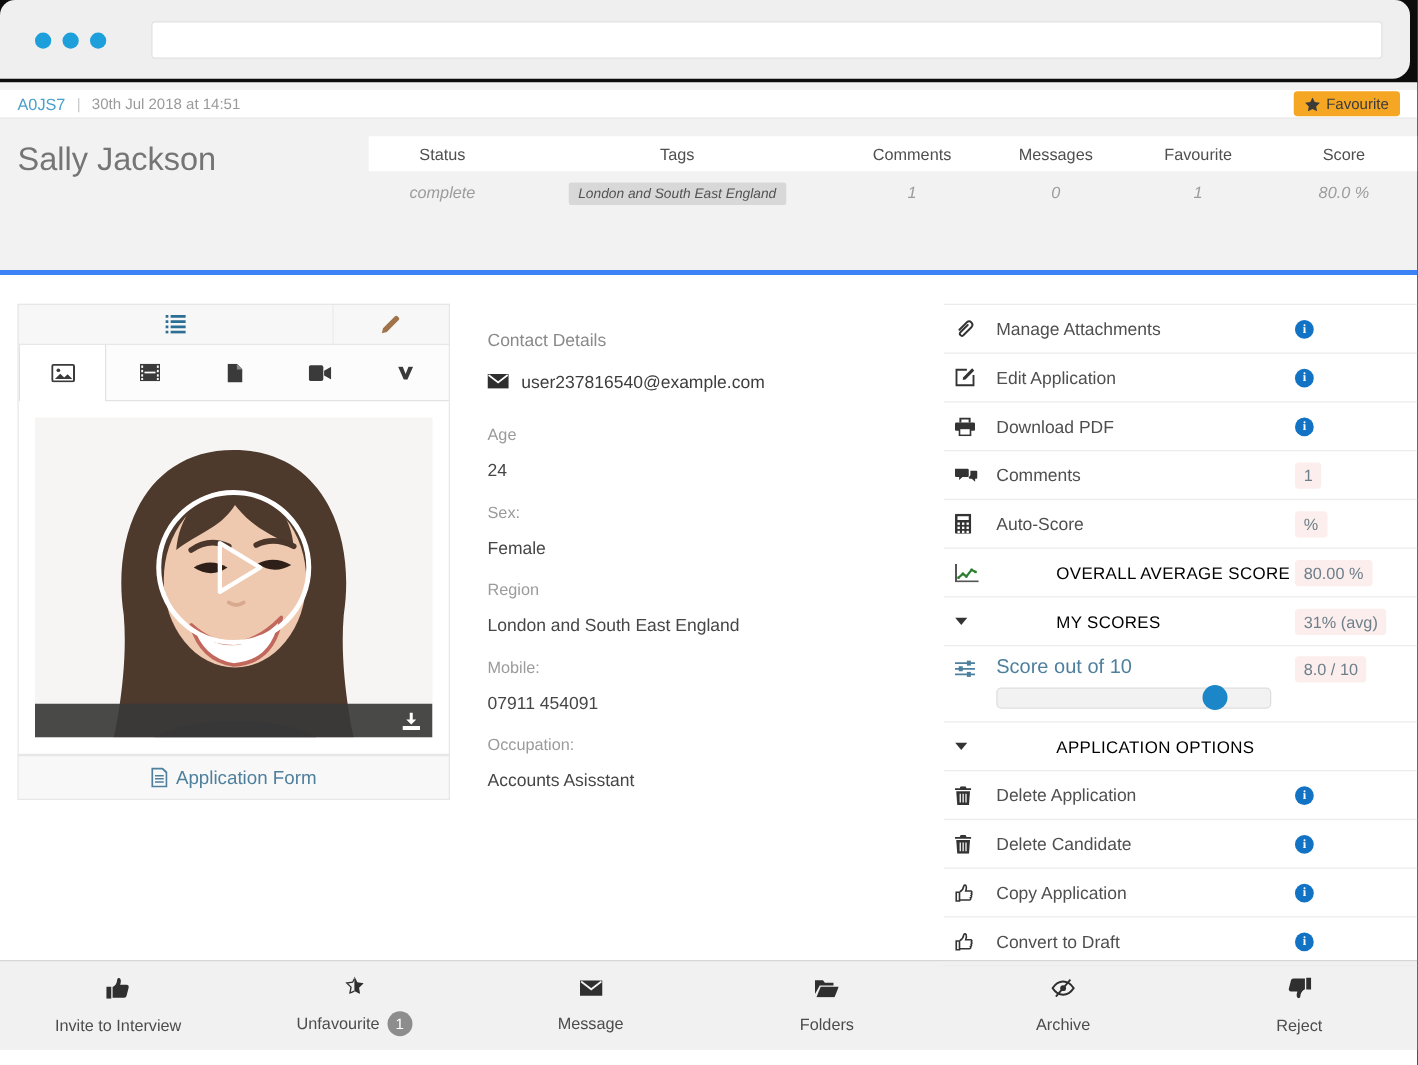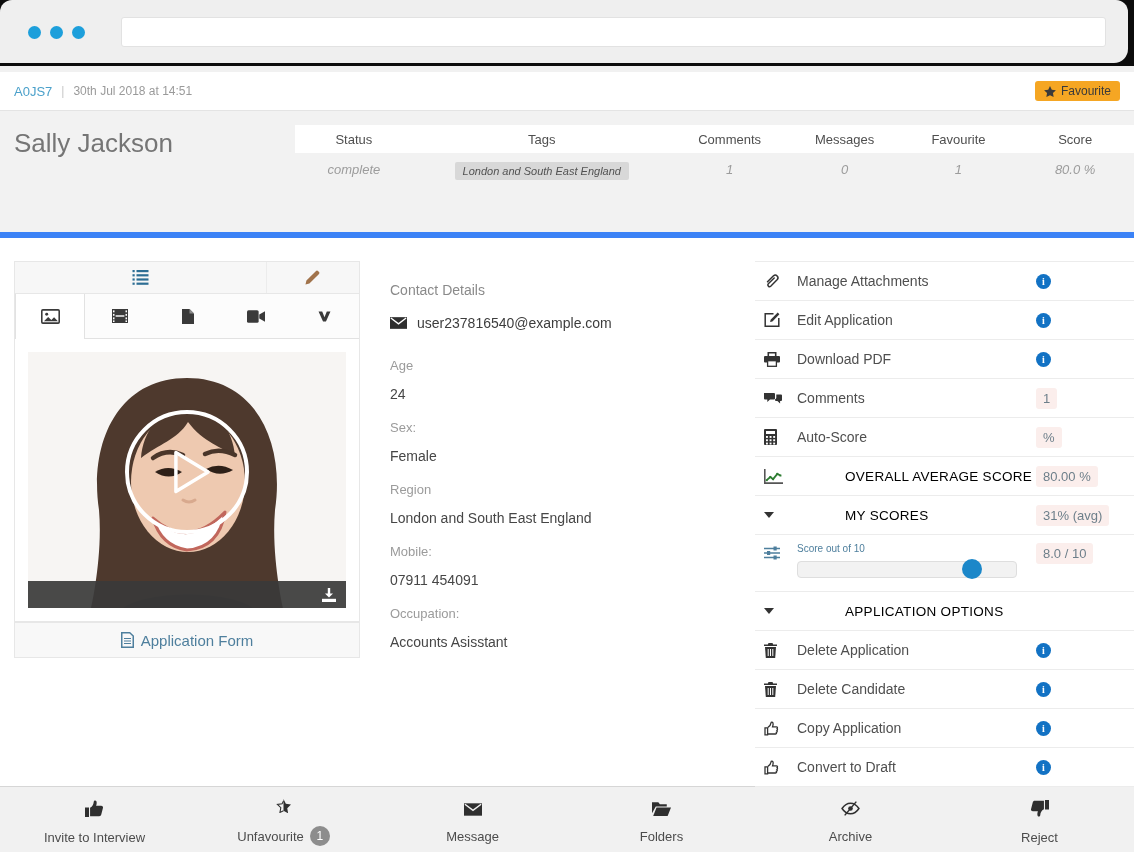--- a/index.html
+++ b/index.html
@@ -9,29 +9,29 @@
   .chrome{position:absolute;top:0;left:0;width:1128px;height:63px;background:#efefef;
           border-radius:12px 12px 14px 0;}
   .dots{position:absolute;left:28px;top:26px;display:flex;gap:9px;}
   .dot{width:13px;height:13px;border-radius:50%;background:#1d9fdb;}
   .urlbar{position:absolute;left:121px;top:17px;width:985px;height:30px;background:#fff;
           border:1px solid #e2e2e2;border-radius:3px;box-sizing:border-box;font-size:13px;color:#555;
           padding:6px 10px;}
   
   .app{position:absolute;top:66px;left:0;width:1134px;height:786px;background:#fff;}
   .topstrip{height:6px;background:#f1f1f1;}
-  .refbar{height:39px;display:flex;align-items:center;padding:0 14px;background:#fff;
+  .refbar{height:23px;display:flex;align-items:center;padding:0 14px;background:#fff;
           border-bottom:1px solid #e4e4e4;box-sizing:border-box;}
   .ref{color:#4aa0ca;font-size:13px;}
   .sep{color:#c8c8c8;margin:0 9px;font-size:12px;}
   .date{color:#9a9a9a;font-size:12px;}
   .fav-badge{margin-left:auto;background:#f5a623;border-radius:3px;padding:3px 9px;display:flex;
              align-items:center;gap:5px;font-size:12px;color:#3a3a3a;cursor:pointer;}
   
-  .hero{height:121px;background:#f2f2f2;border-bottom:6px solid #3b82f6;position:relative;}
+  .hero{height:121px;background:#f2f2f2;border-bottom:4px solid #3b82f6;position:relative;}
   .name{position:absolute;left:14px;top:17px;font-size:26px;color:#757575;}
   .summary{position:absolute;left:295px;right:0;top:14px;}
   .sum-head{display:flex;background:#fff;height:28px;align-items:center;font-size:13px;color:#4f4f4f;}
   .sum-vals{display:flex;padding-top:9px;font-size:13px;color:#9c9c9c;align-items:flex-start;font-style:italic;}
   .c-status{flex:1.05;text-align:center;}
   .c-tags{flex:2.3;text-align:center;}
   .c-com{flex:1.05;text-align:center;}
   .c-msg{flex:1;text-align:center;}
   .c-fav{flex:1.03;text-align:center;}
   .c-score{flex:1.05;text-align:center;}
@@ -74,21 +74,21 @@
   .ar-label.hdr{color:#000000;letter-spacing:.3px;font-size:13.5px;margin-left:48px;}
   .ar-trail{width:98px;display:flex;align-items:center;}
   .info{width:15px;height:15px;border-radius:50%;background:#1272c4;color:#fff;display:flex;
         align-items:center;justify-content:center;font-size:10px;font-weight:bold;
         font-family:"Liberation Serif",serif;}
   .info::after{content:"i";}
   .pill{background:#fbeeec;color:#6d7f8a;font-size:13px;padding:3px 7px;border-radius:3px;white-space:nowrap;}
   .ar-score{align-items:flex-start;padding:8px 0 10px;}
   .ar-score .ar-ic{padding-top:3px;}
   .score-mid{flex:1;}
-  .score-label{font-size:10px;color:#4e7f9d;margin-bottom:7px;}
+  .score-label{font-size:16px;color:#4e7f9d;margin-bottom:7px;}
   .slider-track{position:relative;width:218px;height:15px;background:#f2f2f2;border:1px solid #dedede;
                 border-radius:4px;}
   .slider-handle{position:absolute;top:-3px;width:20px;height:20px;border-radius:50%;background:#1b87c9;}
   .ar-score .ar-trail{padding-top:0;}
   
   .footer{height:72px;background:#f1f1f1;border-top:1px solid #d6d6d6;display:flex;box-sizing:border-box;}
   .fi{flex:1;display:flex;flex-direction:column;align-items:center;justify-content:center;gap:9px;cursor:pointer;}
   .fi-label{font-size:13px;color:#4c4c4c;display:flex;align-items:center;gap:6px;}
   .count-badge{width:20px;height:20px;border-radius:50%;background:#8d8d8d;color:#fff;font-size:12px;
                display:flex;align-items:center;justify-content:center;}

